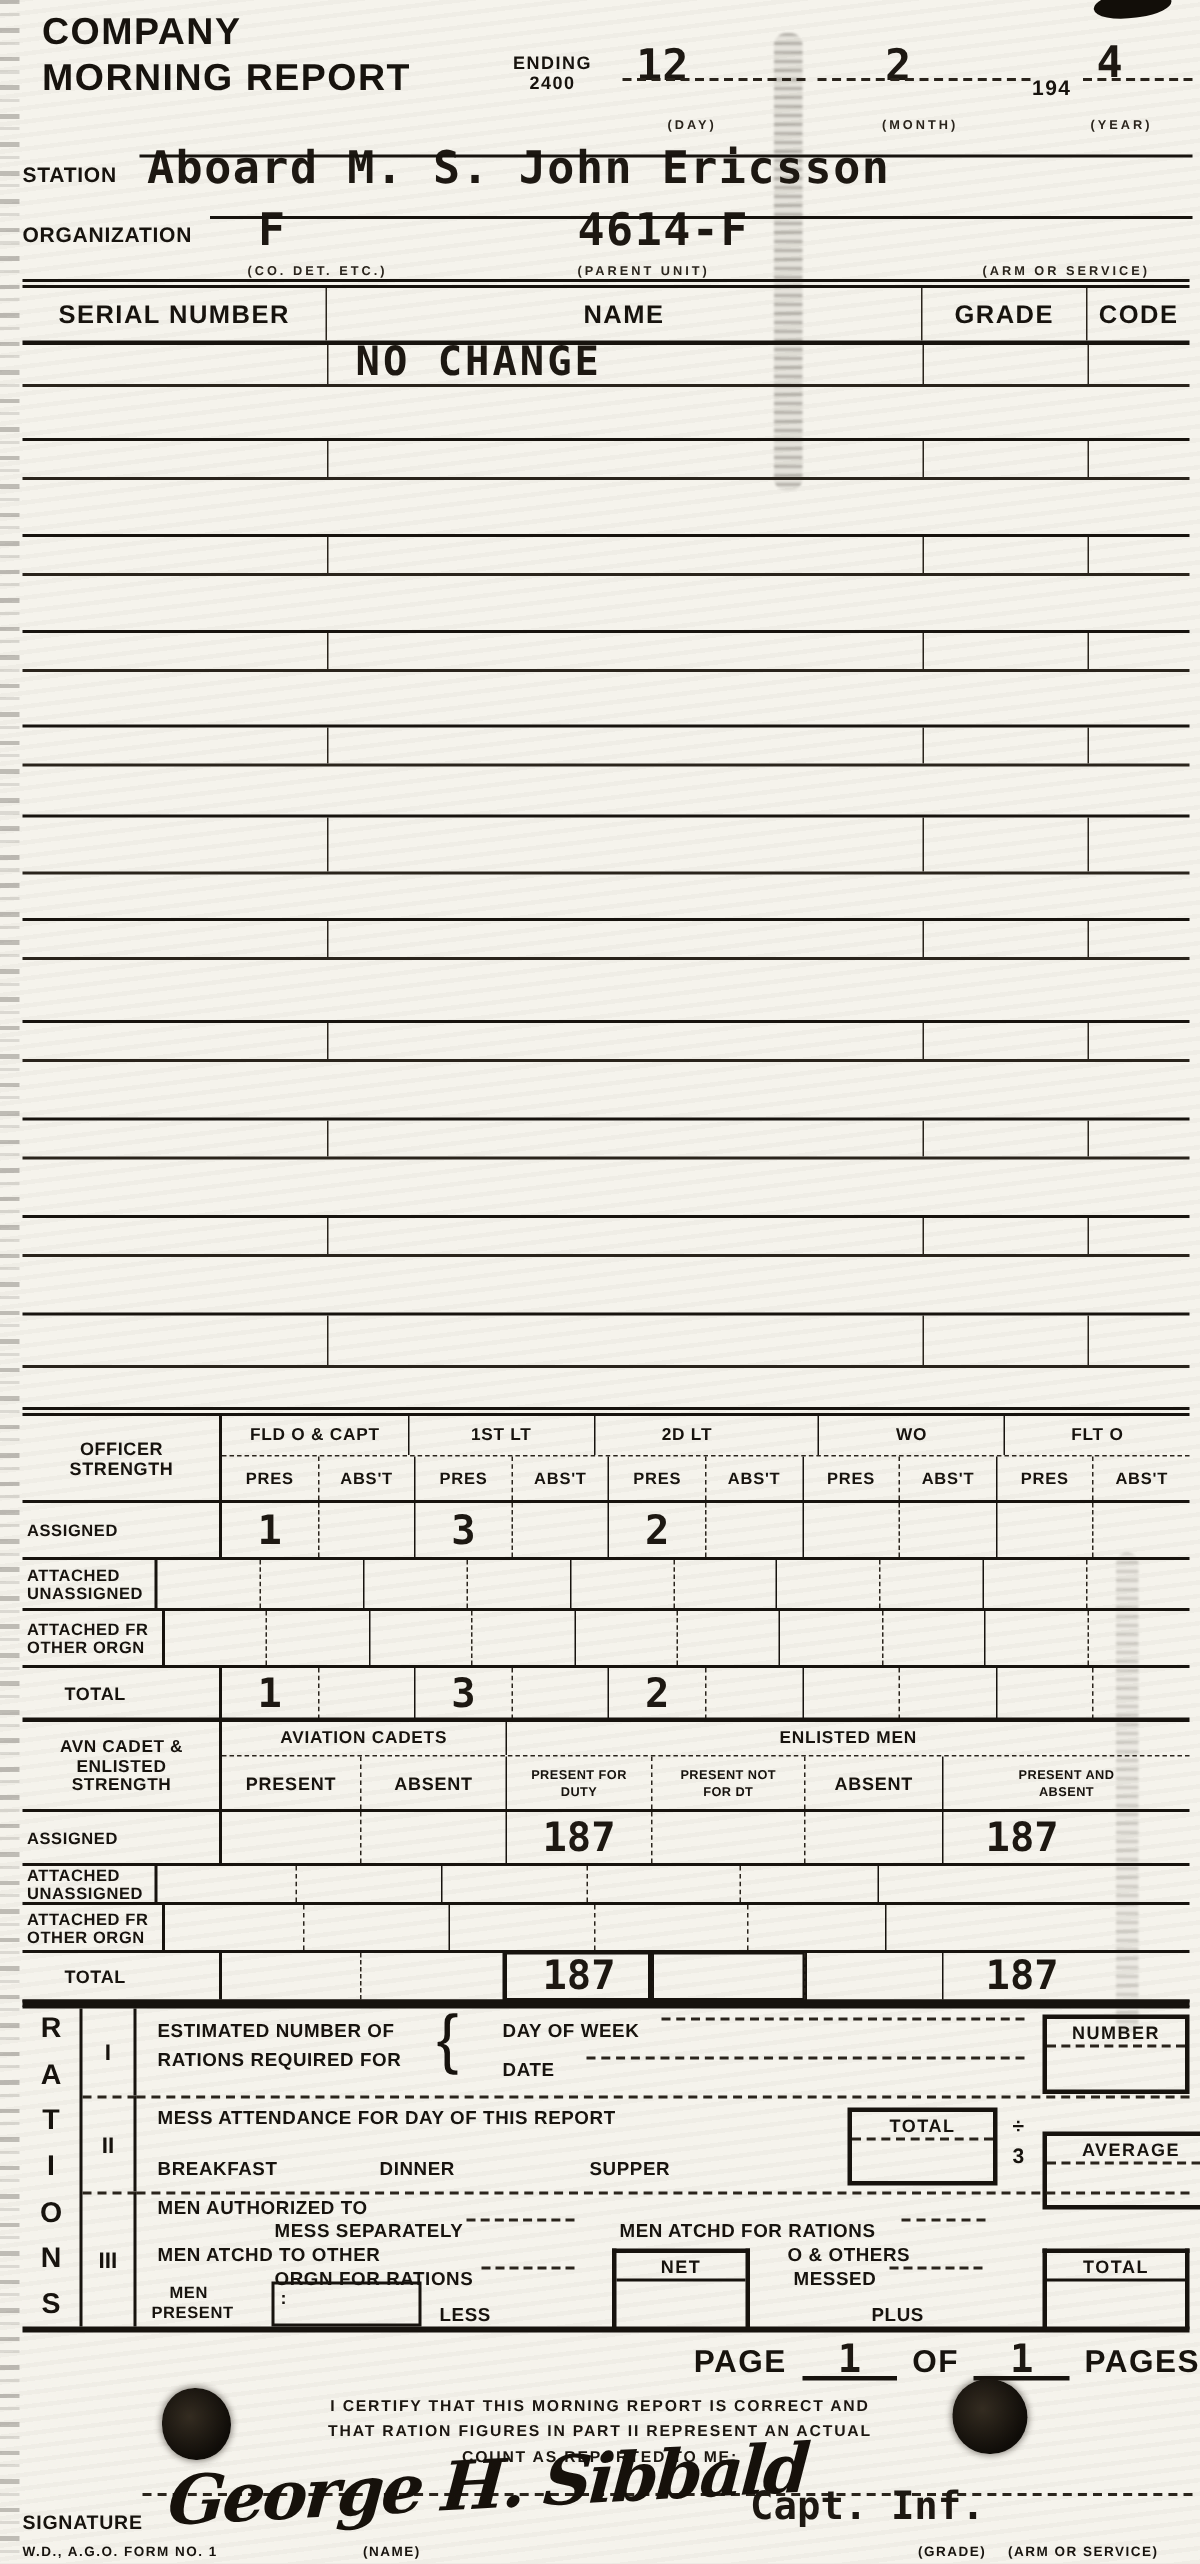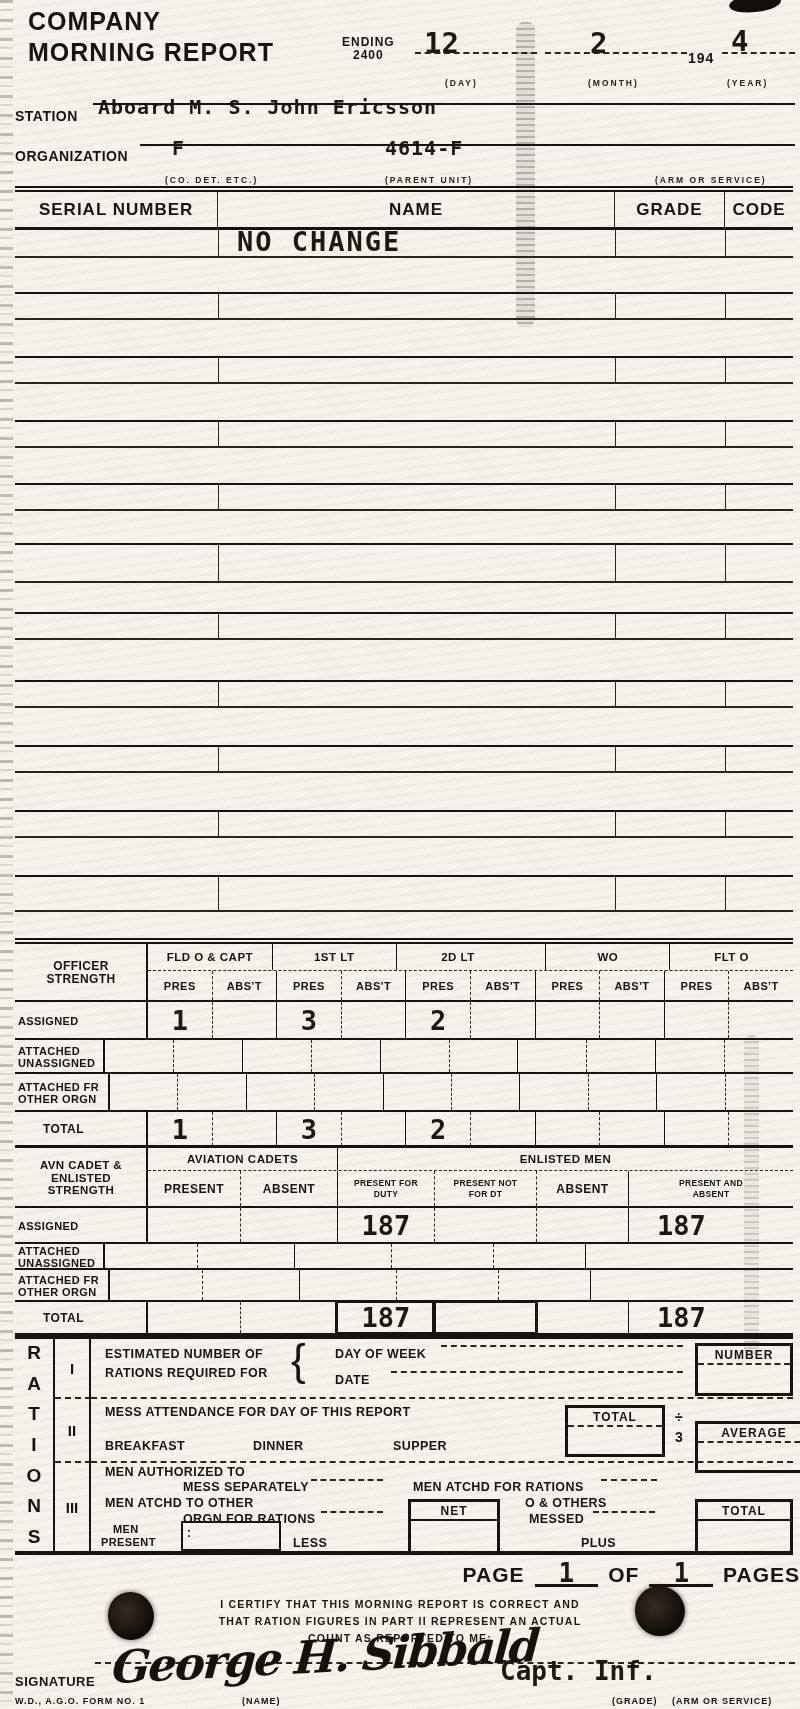--- a/index.html
+++ b/index.html
@@ -32,21 +32,21 @@
   .corner-blob{left:729px;top:-6px;width:52px;height:18px;background:#120e09;border-radius:50% 40% 45% 55%;transform:rotate(-8deg);}
   .hole{background:radial-gradient(circle at 40% 40%, #342c21, #0f0c08 70%);border-radius:48% 52% 50% 50%;box-shadow:0 0 4px 1px rgba(25,18,10,.45);}
 
   
   .title{left:28px;top:6px;font-size:25px;font-weight:800;letter-spacing:1px;line-height:31px;}
   .ending{left:342px;top:36px;font-size:12px;line-height:13px;letter-spacing:1px;text-align:center;}
   .date-num{font-size:29px;line-height:30px;}
   .sublabel{font-size:8.5px;letter-spacing:2px;font-weight:700;color:var(--ink-soft);}
 
   .field-label{font-size:14px;font-weight:800;letter-spacing:.5px;}
-  .typed-lg{font-size:20px;letter-spacing:1px;}
+  .typed-lg{font-size:30px;letter-spacing:1px;}
 
   
   .roster-head{left:15px;top:186px;width:778px;height:44px;border-top:6px double var(--ink);border-bottom:3.5px solid var(--ink);display:flex;box-sizing:border-box;}
   .rh-cell{display:flex;align-items:center;justify-content:center;font-size:17px;font-weight:800;letter-spacing:1px;}
   .strip{left:15px;width:778px;height:28px;border-top:2.5px solid var(--ink);border-bottom:2.5px solid var(--ink-soft);box-sizing:border-box;}
   .strip .d1,.strip .d2,.strip .d3{position:absolute;top:0;bottom:0;border-left:1.5px solid var(--ink-soft);}
   .d1{left:203px;} .d2{left:600px;} .d3{left:710px;}
   .nochange{left:222px;top:-4px;font-size:27px;letter-spacing:2px;}
 
   

